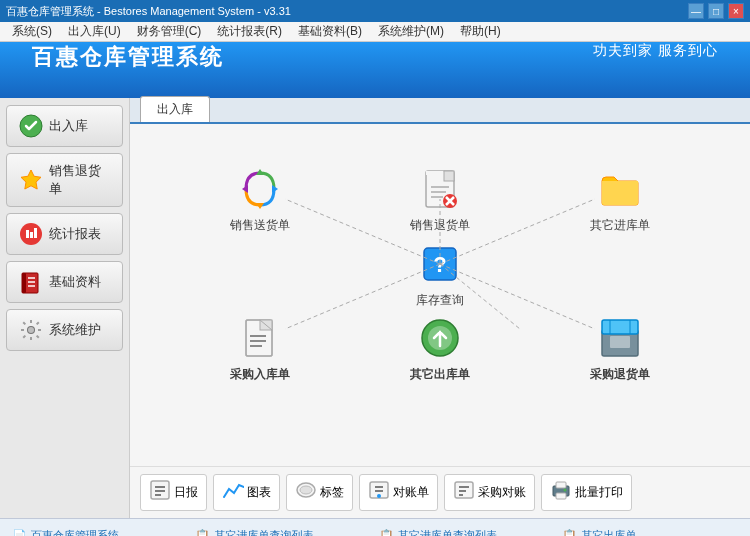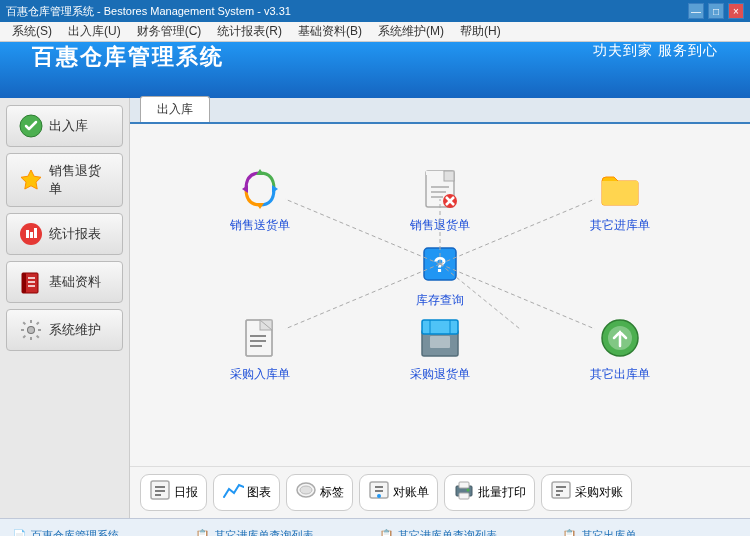--- a/index.html
+++ b/index.html
@@ -133,21 +133,21 @@
     .icon-img {
       width: 48px;
       height: 48px;
       display: flex;
       align-items: center;
       justify-content: center;
       font-size: 32px;
     }
     .icon-label {
       font-size: 12px;
-      color: #1d4ed8;
+      color: #404040;
       text-align: center;
       white-space: nowrap;
     }
 
     
     .bottom-toolbar {
       height: 52px;
       background: #f5f5f5;
       border-top: 1px solid #ddd;
       display: flex;
@@ -155,21 +155,21 @@
       padding: 0 10px;
       gap: 6px;
     }
     .toolbar-item {
       display: flex;
       align-items: center;
       gap: 3px;
       padding: 4px 8px;
       cursor: pointer;
       border: 1px solid #ccc;
-      border-radius: 9px;
+      border-radius: 3px;
       background: white;
       font-size: 12px;
     }
     .toolbar-icon { font-size: 18px; }
 
     
     .links-area {
       height: 60px;
       background: #e8f0f8;
       border-top: 1px solid #c0c8d8;
@@ -352,61 +352,61 @@
             <svg width="44" height="44" viewBox="0 0 44 44">
 
               <rect x="6" y="6" width="32" height="32" rx="4" fill="#2196F3" stroke="#1565C0" stroke-width="1.5"></rect>
               <text x="22" y="30" text-anchor="middle" font-size="22" font-weight="bold" fill="white">?</text>
             </svg>
           </div>
           <span class="icon-label">库存查询</span>
         </div>
       </div>
 
-      <div style="display:flex; justify-content:space-around; align-items:flex-start; padding: 0 30px; height:90px;">
+      <div style="display:flex; justify-content:space-around; align-items:flex-start; padding: 0 30px; height:90px;font-weight:bold;">
         <div class="icon-item">
           <div class="icon-img">
             <svg width="44" height="44" viewBox="0 0 44 44">
 
               <rect x="8" y="4" width="26" height="36" rx="2" fill="#f5f5f5" stroke="#aaa" stroke-width="1.5"></rect>
               <rect x="22" y="4" width="12" height="10" fill="#e0e0e0" stroke="#aaa" stroke-width="1"></rect>
               <line x1="12" y1="20" x2="28" y2="20" stroke="#666" stroke-width="1.5"></line>
               <line x1="12" y1="25" x2="28" y2="25" stroke="#666" stroke-width="1.5"></line>
               <line x1="12" y1="30" x2="24" y2="30" stroke="#666" stroke-width="1.5"></line>
               <path d="M8 4 L22 4 L34 14 L34 40 L8 40 Z" fill="none" stroke="#aaa" stroke-width="1"></path>
             </svg>
           </div>
           <span class="icon-label">采购入库单</span>
         </div>
 
         <div class="icon-item">
           <div class="icon-img">
             <svg width="44" height="44" viewBox="0 0 44 44">
 
+              <circle cx="22" cy="22" r="18" fill="#4CAF50" stroke="#2E7D32" stroke-width="1.5"></circle>
+              <circle cx="22" cy="22" r="12" fill="#81C784"></circle>
+              <path d="M16 22 L22 16 L28 22 M22 16 L22 30" stroke="white" stroke-width="2.5" fill="none" stroke-linecap="round"></path>
+            </svg>
+          </div>
+          <span class="icon-label">其它出库单</span>
+        </div>
+
+        <div class="icon-item">
+          <div class="icon-img">
+            <svg width="44" height="44" viewBox="0 0 44 44">
+
               <rect x="4" y="14" width="36" height="26" rx="2" fill="#78909C" stroke="#546E7A" stroke-width="1.5"></rect>
               <rect x="4" y="4" width="36" height="14" rx="2" fill="#4FC3F7" stroke="#0288D1" stroke-width="1.5"></rect>
               <rect x="12" y="20" width="20" height="12" rx="1" fill="#B0BEC5"></rect>
               <line x1="12" y1="4" x2="12" y2="18" stroke="#0288D1" stroke-width="1"></line>
               <line x1="32" y1="4" x2="32" y2="18" stroke="#0288D1" stroke-width="1"></line>
             </svg>
           </div>
           <span class="icon-label">采购退货单</span>
         </div>
-
-        <div class="icon-item">
-          <div class="icon-img">
-            <svg width="44" height="44" viewBox="0 0 44 44">
-
-              <circle cx="22" cy="22" r="18" fill="#4CAF50" stroke="#2E7D32" stroke-width="1.5"></circle>
-              <circle cx="22" cy="22" r="12" fill="#81C784"></circle>
-              <path d="M16 22 L22 16 L28 22 M22 16 L22 30" stroke="white" stroke-width="2.5" fill="none" stroke-linecap="round"></path>
-            </svg>
-          </div>
-          <span class="icon-label">其它出库单</span>
-        </div>
       </div>
 
     </div>
 
     <div class="bottom-toolbar">
       <div class="toolbar-item">
         <span class="toolbar-icon">
           <svg width="22" height="22" viewBox="0 0 22 22">
             <rect x="2" y="2" width="18" height="18" rx="2" fill="#f5f5f5" stroke="#aaa" stroke-width="1.5"></rect>
             <line x1="6" y1="8" x2="16" y2="8" stroke="#555" stroke-width="1.5"></line>
@@ -440,39 +440,39 @@
             <line x1="7" y1="8" x2="15" y2="8" stroke="#555" stroke-width="1.5"></line>
             <line x1="7" y1="12" x2="15" y2="12" stroke="#555" stroke-width="1.5"></line>
             <circle cx="11" cy="17" r="2" fill="#2196F3"></circle>
           </svg>
         </span>
         <span>对账单</span>
       </div>
       <div class="toolbar-item">
         <span class="toolbar-icon">
           <svg width="22" height="22" viewBox="0 0 22 22">
+            <rect x="2" y="3" width="18" height="16" rx="2" fill="#f5f5f5" stroke="#aaa" stroke-width="1.5"></rect>
+            <line x1="6" y1="8" x2="16" y2="8" stroke="#555" stroke-width="1.5"></line>
+            <line x1="6" y1="12" x2="13" y2="12" stroke="#555" stroke-width="1.5"></line>
+            <line x1="6" y1="16" x2="10" y2="16" stroke="#555" stroke-width="1.5"></line>
+          </svg>
+        </span>
+        <span>采购对账</span>
+      </div>
+      <div class="toolbar-item">
+        <span class="toolbar-icon">
+          <svg width="22" height="22" viewBox="0 0 22 22">
             <rect x="3" y="7" width="16" height="10" rx="1" fill="#607D8B" stroke="#455A64" stroke-width="1"></rect>
             <rect x="6" y="3" width="10" height="6" rx="1" fill="#f5f5f5" stroke="#aaa" stroke-width="1"></rect>
             <rect x="6" y="14" width="10" height="6" rx="1" fill="#f5f5f5" stroke="#aaa" stroke-width="1"></rect>
             <circle cx="15" cy="11" r="1.5" fill="#4CAF50"></circle>
           </svg>
         </span>
         <span>批量打印</span>
       </div>
-      <div class="toolbar-item">
-        <span class="toolbar-icon">
-          <svg width="22" height="22" viewBox="0 0 22 22">
-            <rect x="2" y="3" width="18" height="16" rx="2" fill="#f5f5f5" stroke="#aaa" stroke-width="1.5"></rect>
-            <line x1="6" y1="8" x2="16" y2="8" stroke="#555" stroke-width="1.5"></line>
-            <line x1="6" y1="12" x2="13" y2="12" stroke="#555" stroke-width="1.5"></line>
-            <line x1="6" y1="16" x2="10" y2="16" stroke="#555" stroke-width="1.5"></line>
-          </svg>
-        </span>
-        <span>采购对账</span>
-      </div>
     </div>
 
   </div>
 </div>
 
 <div class="links-area">
   <div class="link-item">
     <span class="link-icon">📄</span>
     <span>百惠仓库管理系统</span>
   </div>

